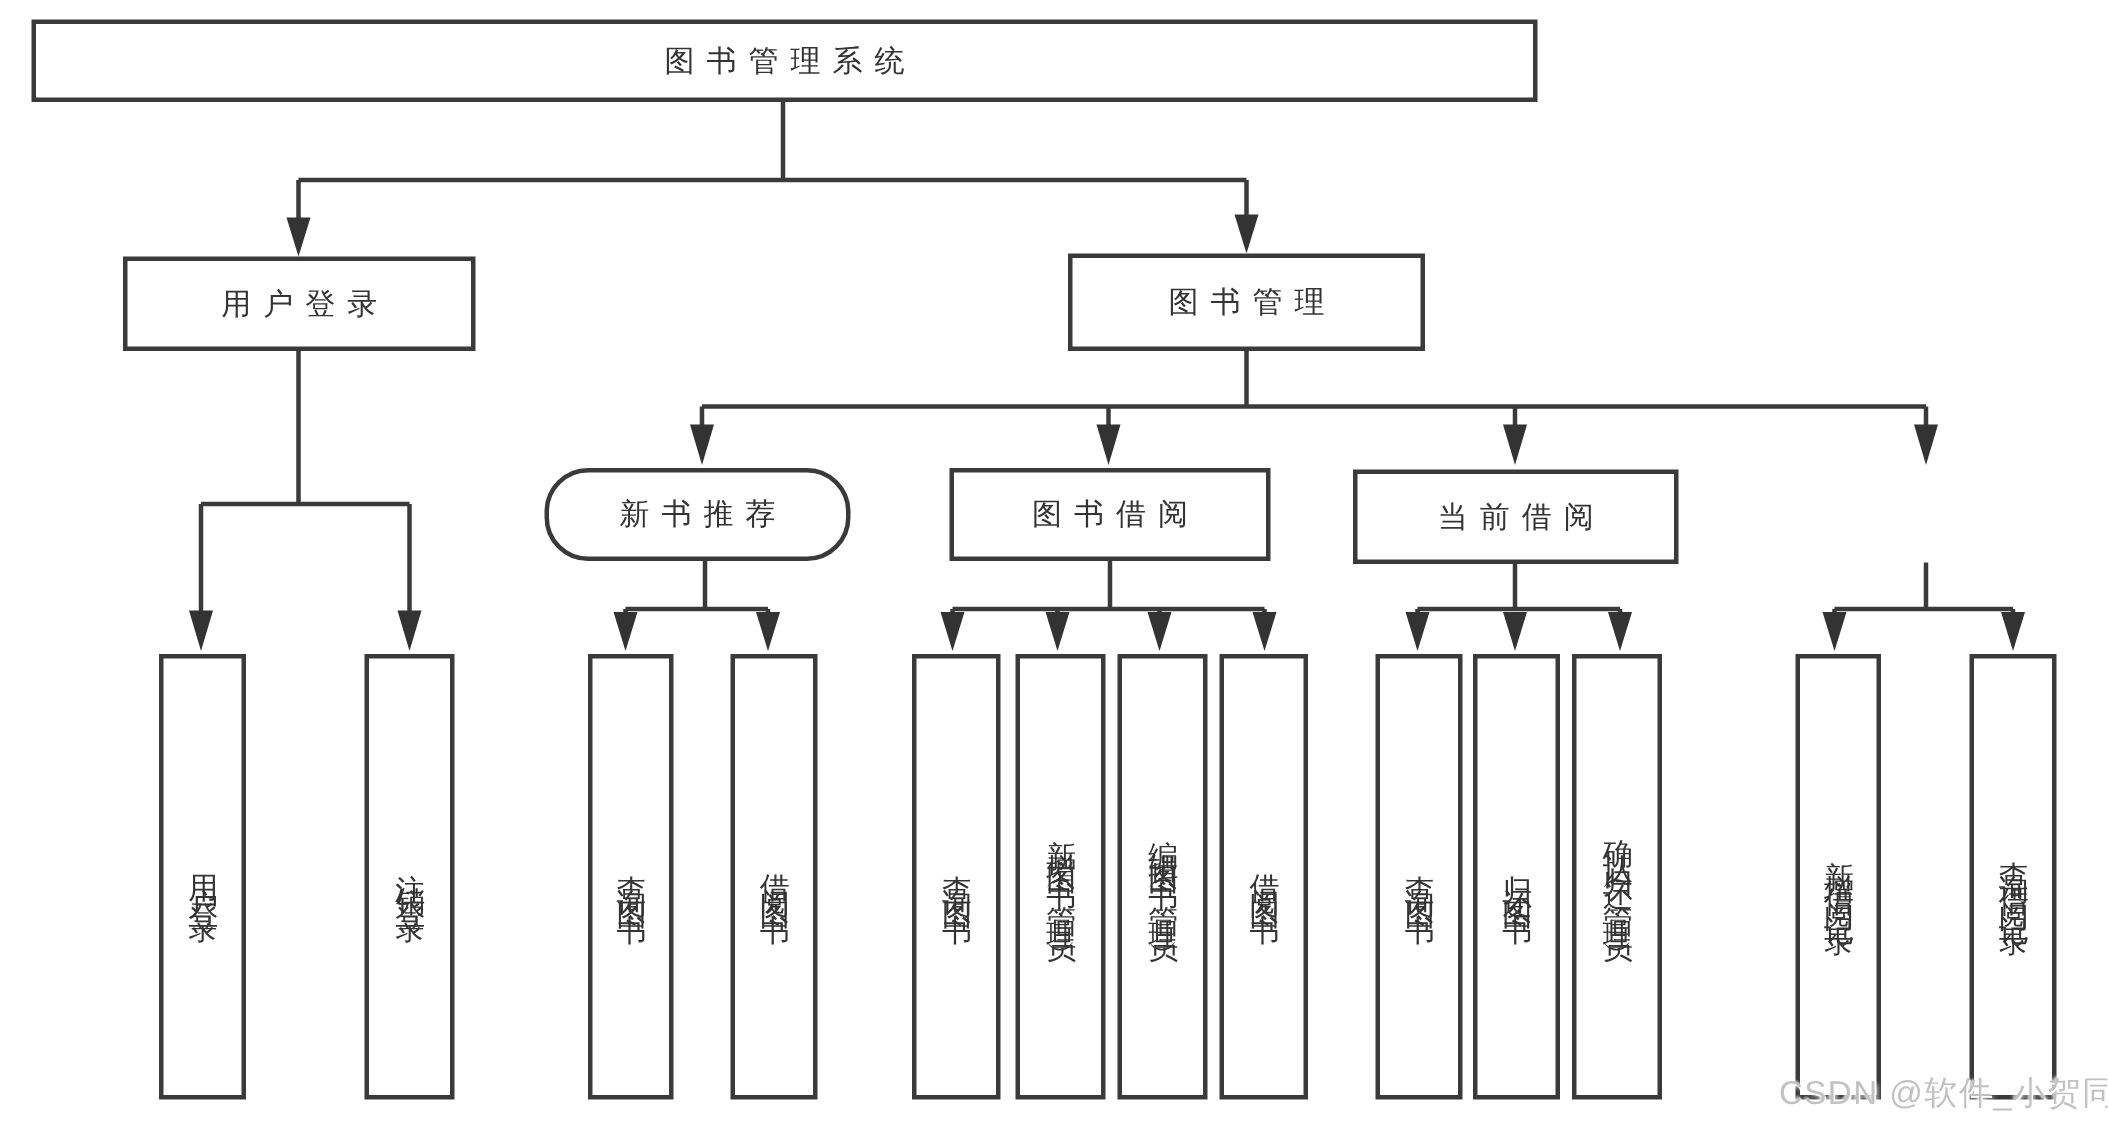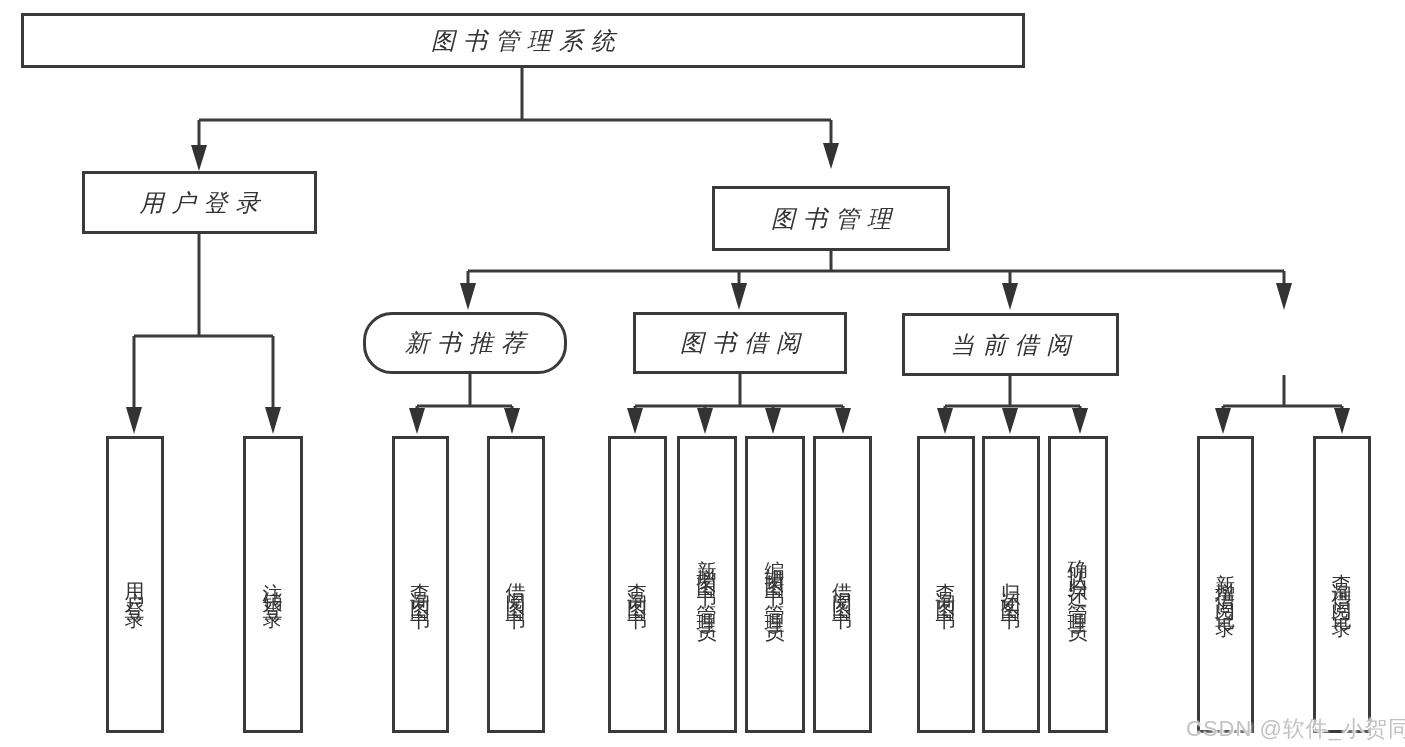--- a/index.html
+++ b/index.html
@@ -22,40 +22,39 @@
     box-sizing: border-box;
     border: 3px solid #3a3a3a;
     background: #fff;
     color: #333333;
     display: flex;
     align-items: center;
     justify-content: center;
     z-index: 2;
   }
   .h-label {
-    font-size: 24px;
+    font-size: 20px;
     letter-spacing: 8px;
     text-indent: 8px;
     white-space: nowrap;
     line-height: 1;
-    font-style: italic;
   }
   .v-label {
     writing-mode: vertical-rl;
     text-orientation: mixed;
     font-size: 20px;
     letter-spacing: 9px;
     line-height: 1;
     white-space: nowrap;
   }
   
   .n-root          { left: 21px;   top: 13px;  width: 1004px; height: 55px; }
   
   .n-user-login    { left: 82px;   top: 171px; width: 235px;  height: 63px; }
-  .n-book-mgmt     { left: 712px;  top: 169px; width: 238px;  height: 65px; margin-top: 17px; }
+  .n-book-mgmt     { left: 712px;  top: 169px; width: 238px;  height: 65px; }
   
   .n-new-book      { left: 363px;  top: 312px; width: 204px;  height: 62px; border-radius: 29px; }
   .n-book-borrow   { left: 633px;  top: 312px; width: 214px;  height: 62px; }
   .n-cur-borrow    { left: 902px;  top: 313px; width: 217px;  height: 63px; }
   .n-borrow-rec    { left: 1176px; top: 313px; width: 217px;  height: 63px; }
   
   .leaf            { top: 436px; height: 297px; }
   .l-login         { left: 106px;  width: 58px; }
   .l-logout        { left: 243px;  width: 60px; }
   .l-nbr-query     { left: 392px;  width: 57px; }

